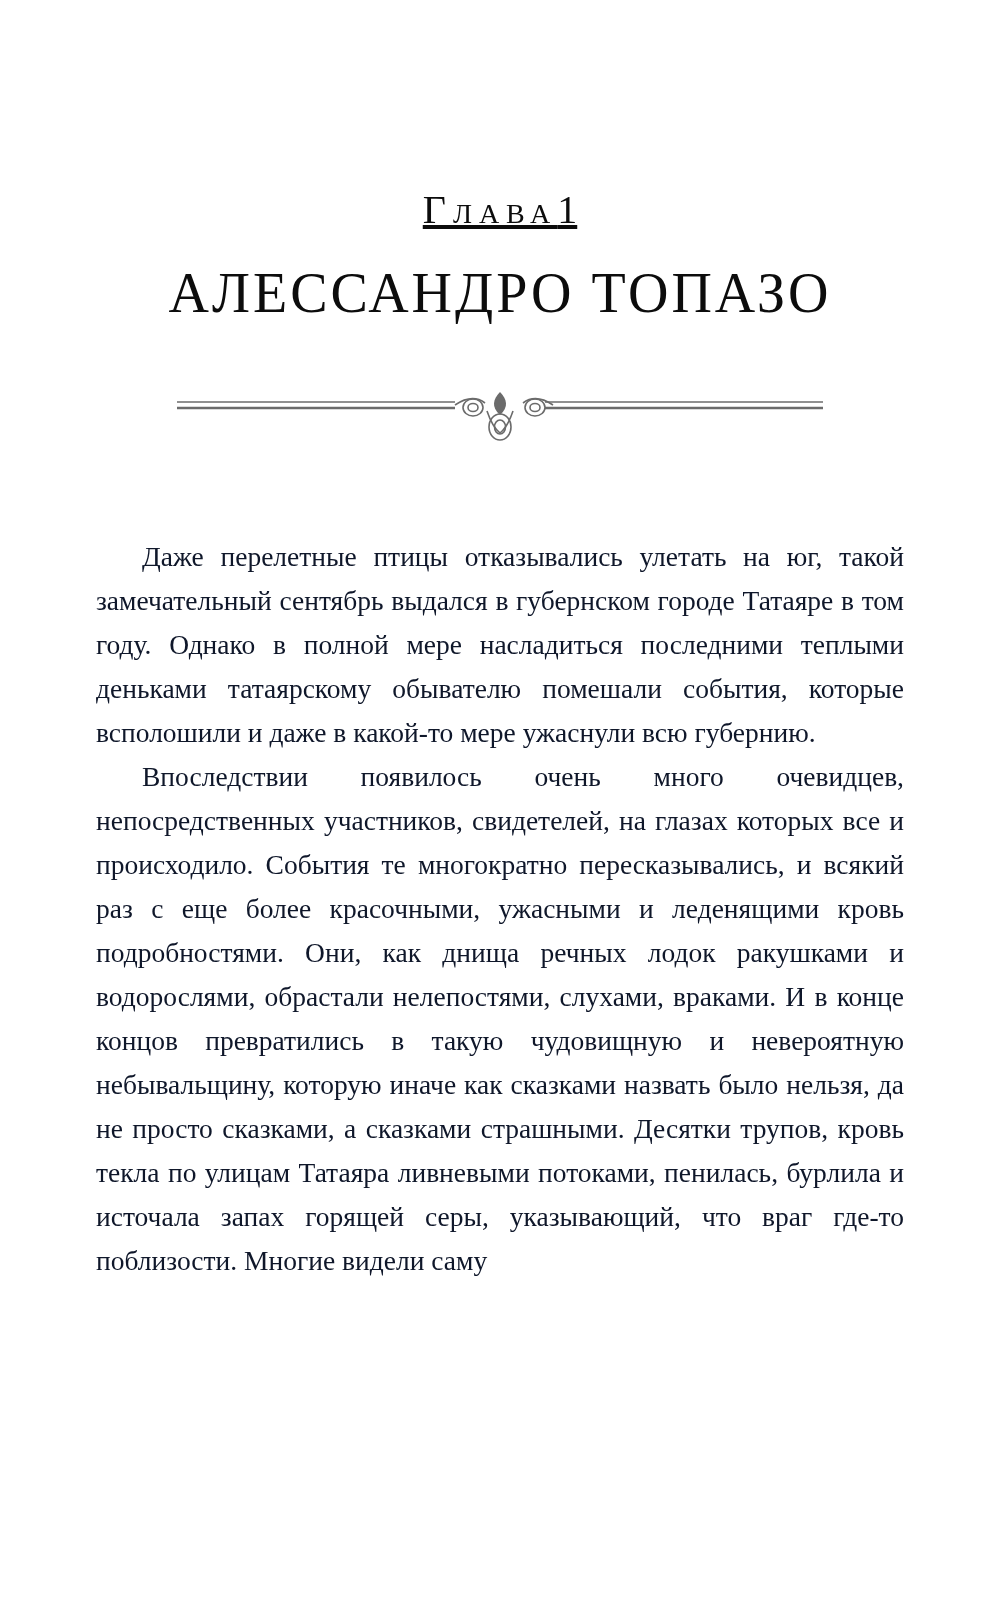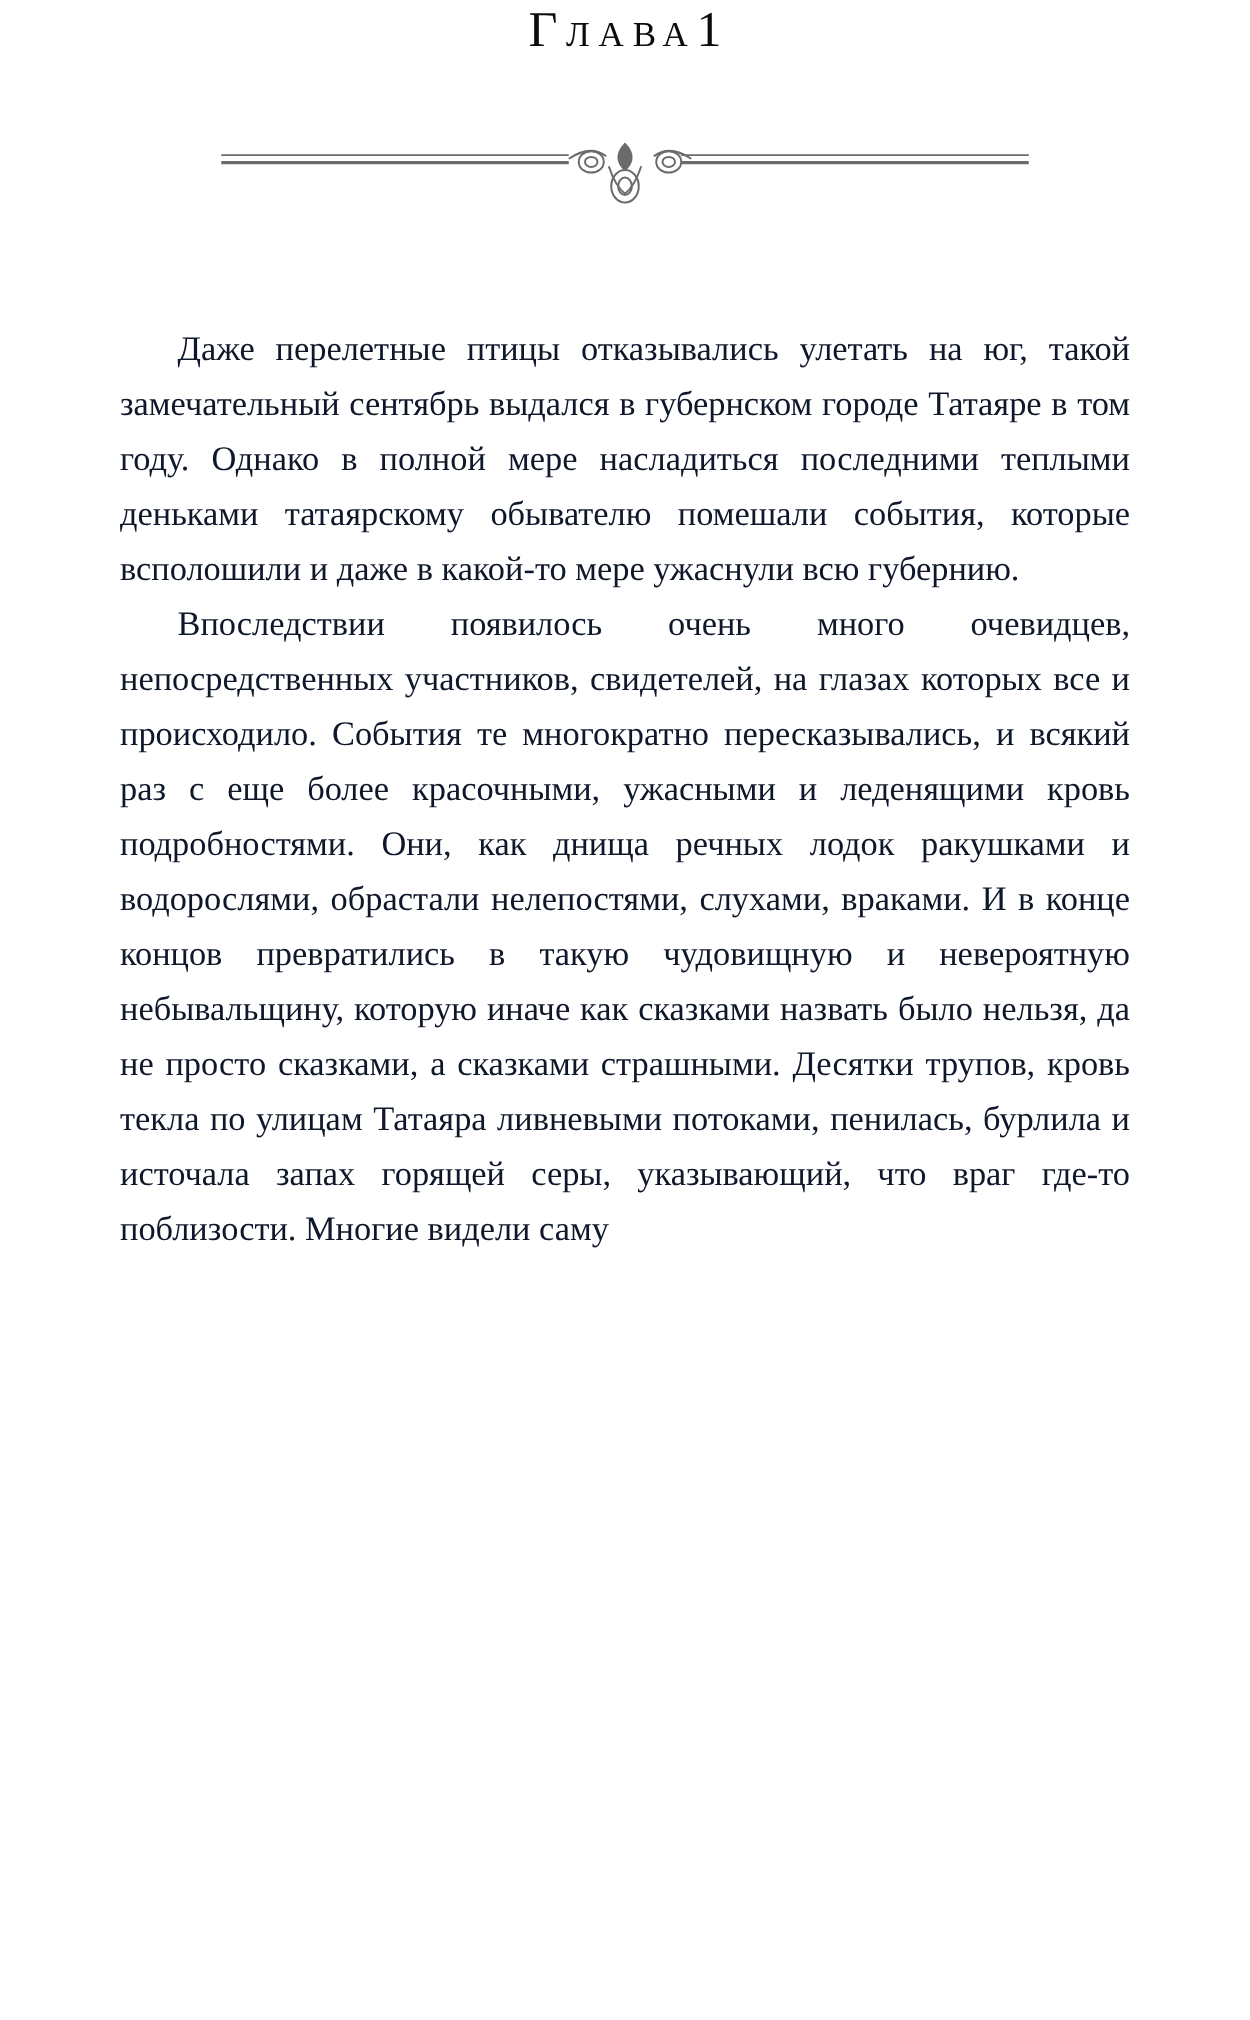--- a/index.html
+++ b/index.html
@@ -16,27 +16,29 @@
   }
   .page {
     position: relative;
     width: 1000px;
     height: 1616px;
     box-sizing: border-box;
     padding: 0 96px;
     background: #ffffff;
   }
   .chapter-label {
+    margin-top: 186px;
     text-align: center;
     font-size: 40px;
     letter-spacing: 7px;
     font-variant: small-caps;
     text-transform: none;
     color: #0c0c0c;
     font-family: "Liberation Serif", "DejaVu Serif", serif;
+    text-decoration: underline;
   }
   .chapter-label .num {
     letter-spacing: 0;
   }
   .chapter-title {
     margin-top: 28px;
     text-align: center;
     font-size: 56px;
     letter-spacing: 3px;
     color: #0c0c0c;
@@ -68,20 +70,21 @@
 </style>
 </head>
 <body>
 
 <div class="page">
 
   <div class="chapter-label">
     <span>Глава</span><span class="num">1</span>
   </div>
 
+  <div class="chapter-title">АЛЕССАНДРО ТОПАЗО</div>
 
   <div class="ornament">
     <svg width="690" height="66" viewBox="0 0 690 66" fill="none" xmlns="http://www.w3.org/2000/svg">
       <g stroke="#6b6b6b" fill="none" stroke-width="1.6">
         <path d="M22 25 H300" stroke-width="1.4"></path>
         <path d="M22 31 H300" stroke-width="2.6"></path>
         <path d="M390 25 H668" stroke-width="1.4"></path>
         <path d="M390 31 H668" stroke-width="2.6"></path>
         <path d="M300 28 C312 20 322 20 330 26"></path>
         <path d="M368 26 C376 20 386 20 398 28"></path>

